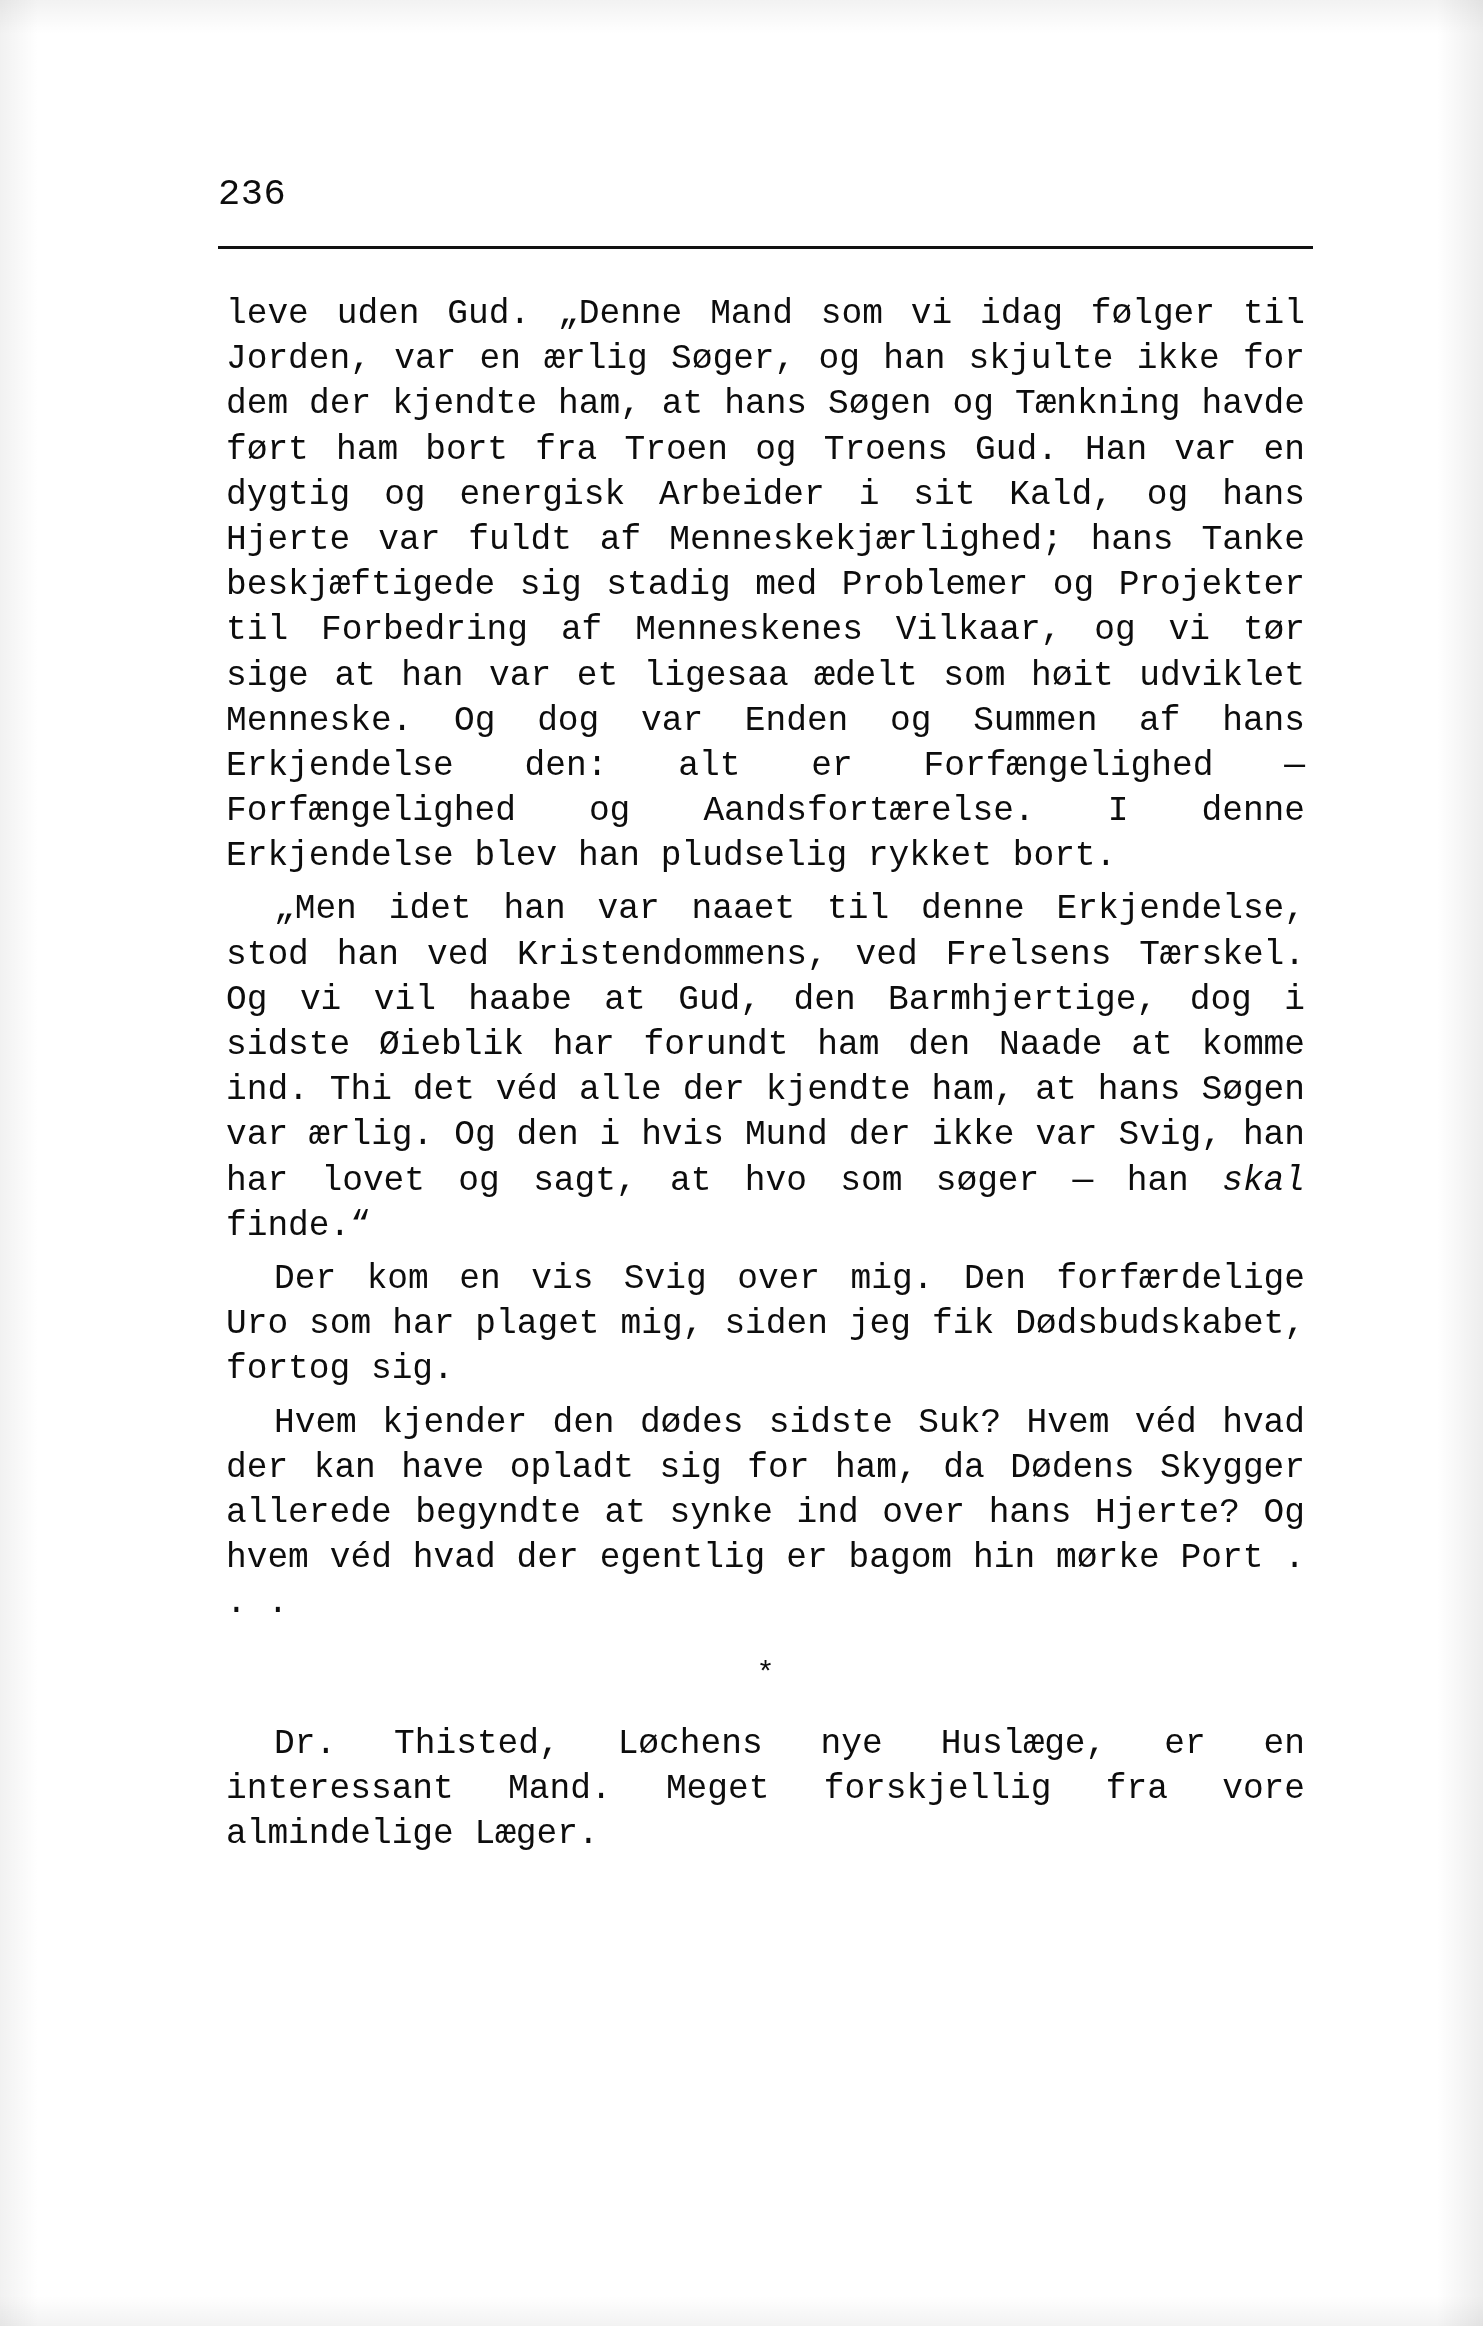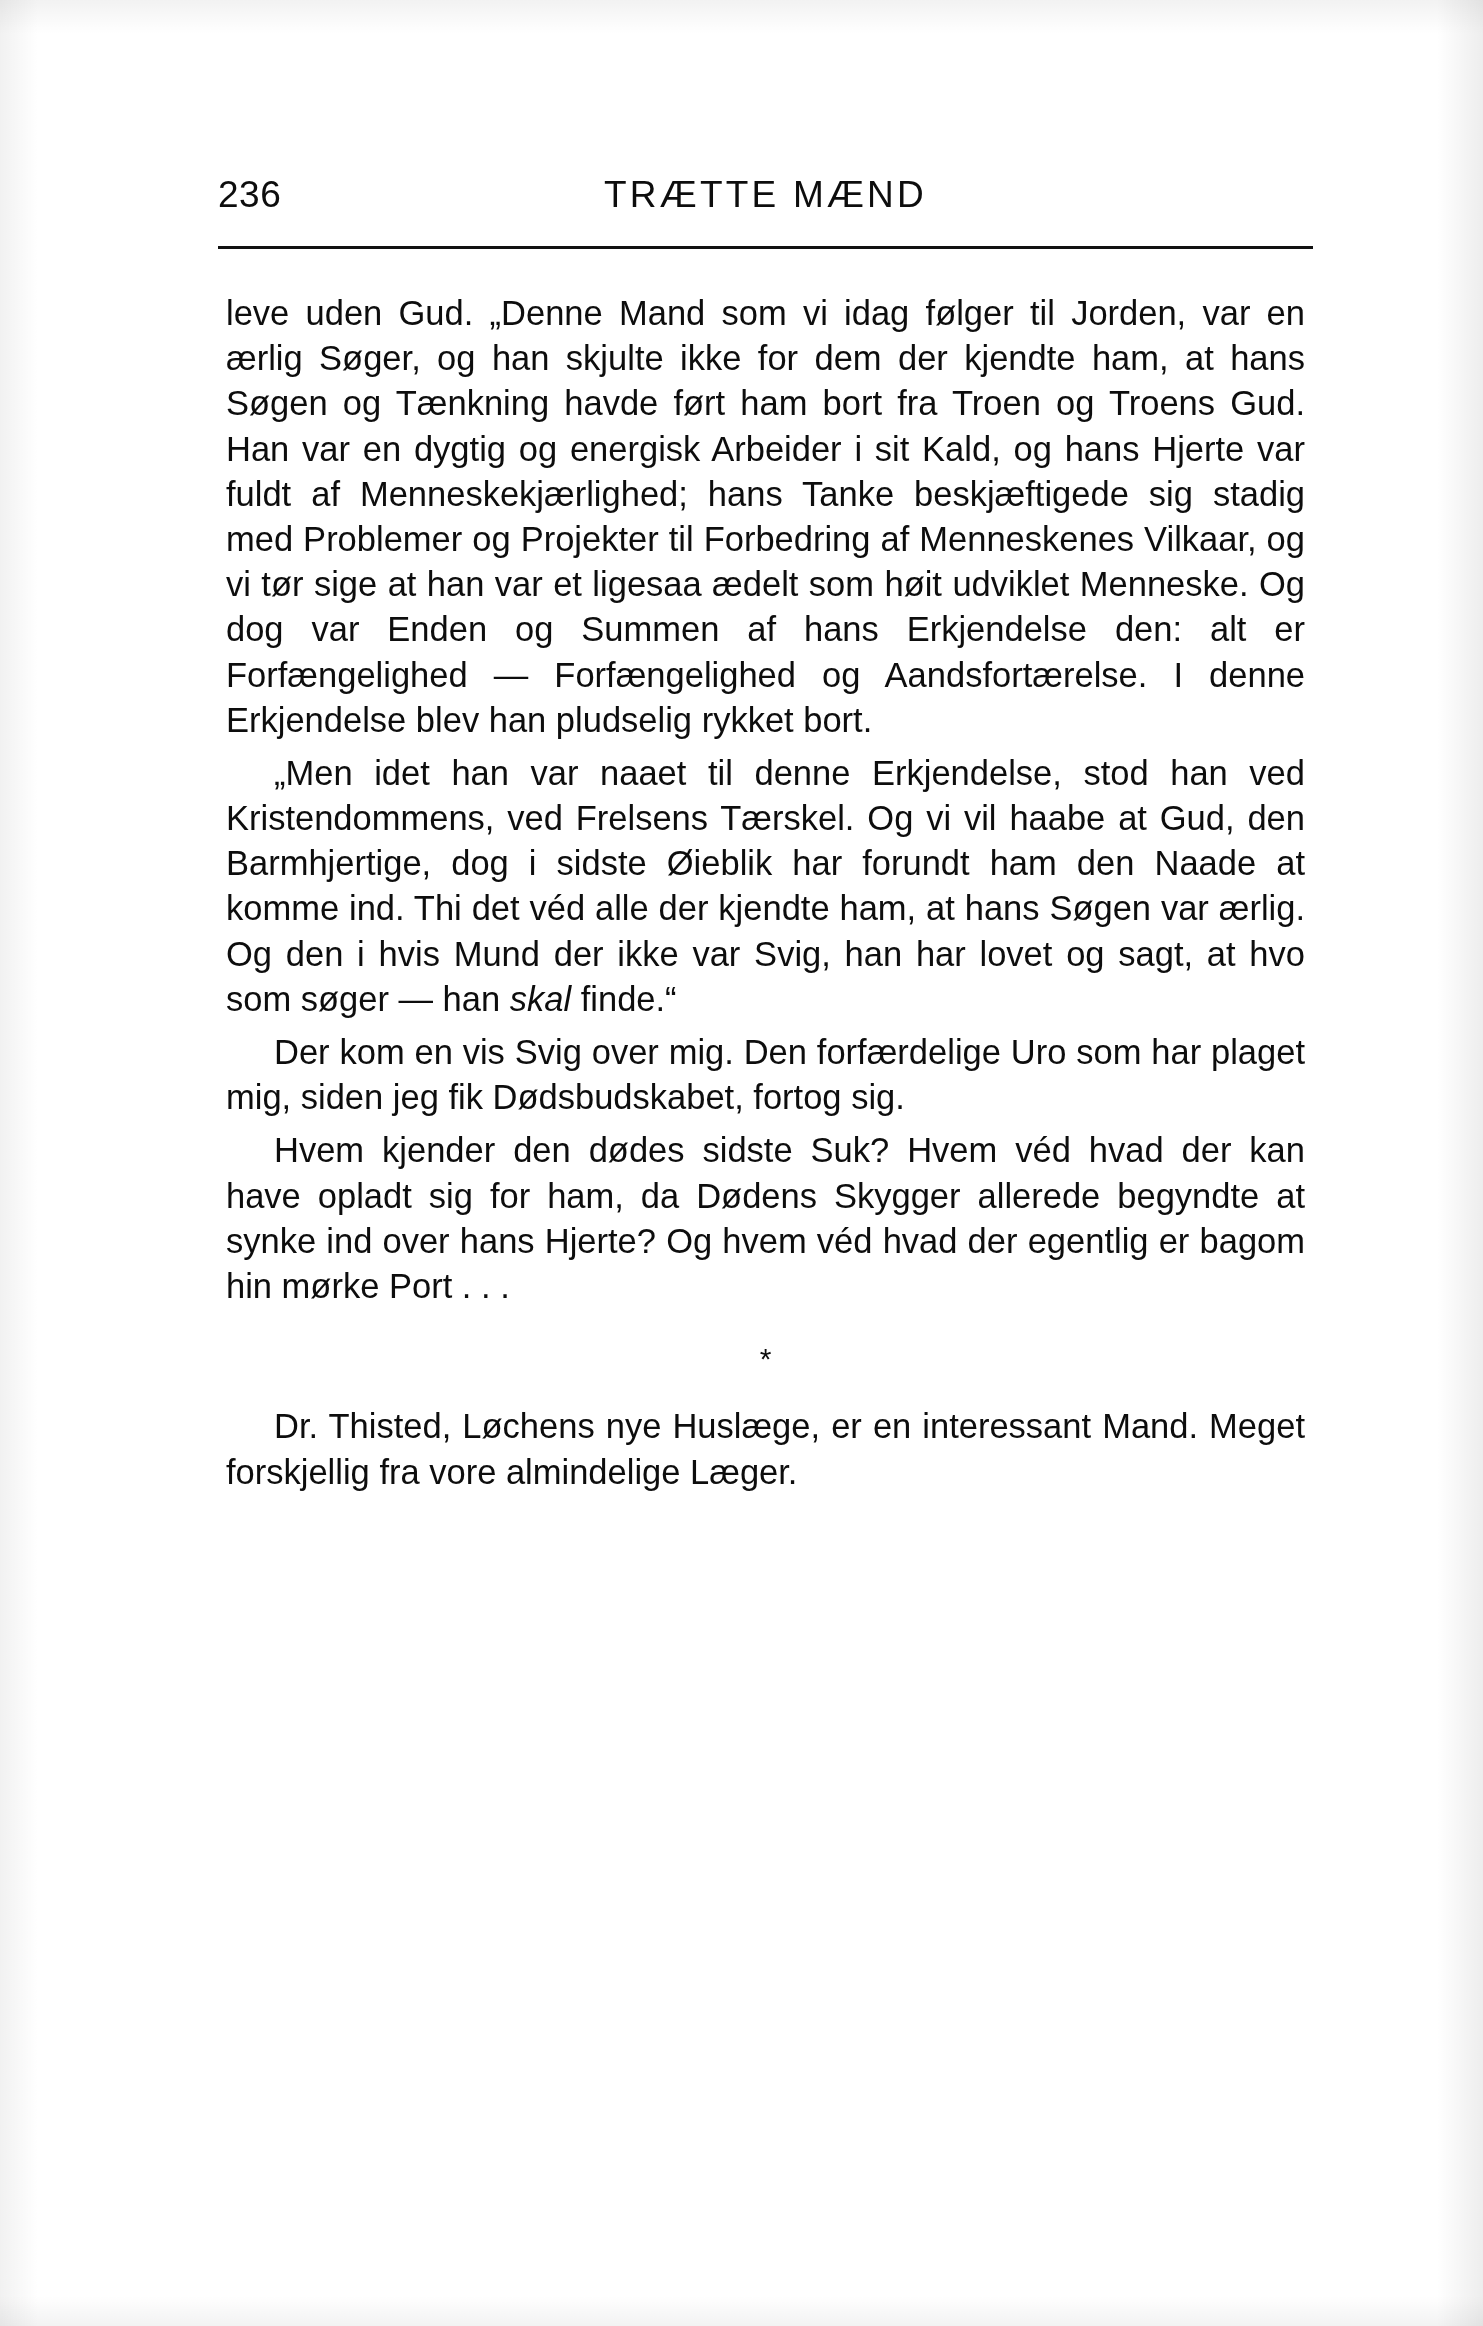--- a/index.html
+++ b/index.html
@@ -6,21 +6,21 @@
     margin: 0;
     padding: 0;
     background: #c9c9c7;
   }
   .page {
     position: relative;
     width: 1483px;
     height: 2326px;
     background: #ffffff;
     overflow: hidden;
-    font-family: Liberation Sans, sans-serif;
+    font-family: Liberation Mono, monospace;
     color: #0d0d0d;
   }
   
   .paper-tint {
     position: absolute;
     inset: 0;
     background:
       linear-gradient(to right, rgba(0,0,0,0.055) 0px, rgba(0,0,0,0.0) 38px),
       linear-gradient(to left, rgba(0,0,0,0.07) 0px, rgba(0,0,0,0.0) 46px),
       linear-gradient(to bottom, rgba(0,0,0,0.05) 0px, rgba(0,0,0,0.0) 34px),
@@ -88,21 +88,20 @@
 </head>
 <body>
 
 <div class="page">
   <div class="paper-tint"></div>
 
   <div class="content">
 
     <div class="header-row">
       <span class="folio">236</span>
-      <span class="running-title">TRÆTTE MÆND</span>
     </div>
     <div class="rule"></div>
 
     <div class="body-text">
 
       <p>leve uden Gud. „Denne Mand som vi idag følger til Jorden, var en ærlig Søger, og han skjulte ikke for dem der kjendte ham, at hans Søgen og Tænkning havde ført ham bort fra Troen og Troens Gud. Han var en dygtig og energisk Arbeider i sit Kald, og hans Hjerte var fuldt af Menneskekjærlighed; hans Tanke beskjæftigede sig stadig med Problemer og Projekter til Forbedring af Menneskenes Vilkaar, og vi tør sige at han var et ligesaa ædelt som høit udviklet Menneske. Og dog var Enden og Summen af hans Erkjendelse den: alt er Forfængelighed — Forfængelighed og Aandsfortærelse. I denne Erkjendelse blev han pludselig rykket bort.</p>
 
       <p class="indent"><span>„Men idet han var naaet til denne Erkjendelse, stod han ved Kristendommens, ved Frelsens Tærskel. Og vi vil haabe at Gud, den Barmhjertige, dog i sidste Øieblik har forundt ham den Naade at komme ind. Thi det véd alle der kjendte ham, at hans Søgen var ærlig. Og den i hvis Mund der ikke var Svig, han har lovet og sagt, at hvo som søger — han </span><span class="ital">skal</span><span> finde.“</span></p>
 
       <p class="indent">Der kom en vis Svig over mig. Den forfærdelige Uro som har plaget mig, siden jeg fik Dødsbudskabet, fortog sig.</p>

